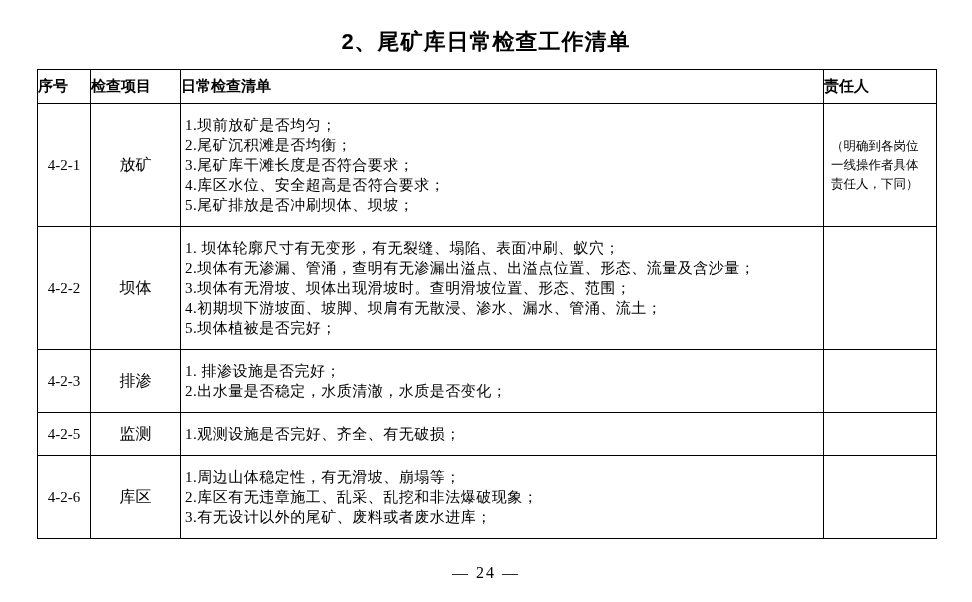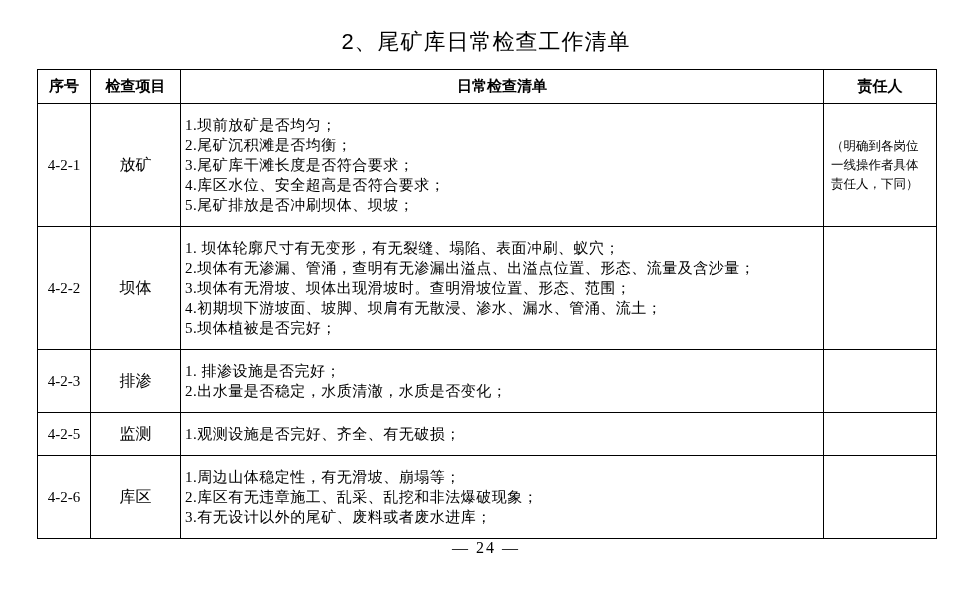--- a/index.html
+++ b/index.html
@@ -14,21 +14,21 @@
     width: 972px;
     height: 602px;
     background: #ffffff;
     overflow: hidden;
   }
   .doc-title {
     margin: 0;
     padding-top: 27px;
     text-align: center;
     font-family: "Liberation Sans", "DejaVu Sans", sans-serif;
-    font-weight: normal;
+    font-weight: bold;
     font-size: 22px;
     letter-spacing: 1px;
   }
   .doc-subtitle {
     margin: 0;
     padding-top: 11px;
     text-align: center;
     font-family: "Liberation Sans", "DejaVu Sans", sans-serif;
     font-weight: 500;
     font-size: 18px;
@@ -43,21 +43,21 @@
   }
   table.checklist td, table.checklist th {
     border: 1px solid #000000;
     vertical-align: middle;
     overflow: hidden;
   }
   th.hdr {
     font-family: "Liberation Sans", "DejaVu Sans", sans-serif;
     font-weight: bold;
     font-size: 15px;
-    text-align: center;
+    text-align: left;
     height: 33px;
     padding: 0;
   }
   td.cell-id {
     font-size: 15px;
     text-align: center;
     padding: 0;
   }
   td.cell-item {
     font-size: 16px;
@@ -80,21 +80,21 @@
     line-height: 19px;
     text-align: left;
   }
   tr.row-1 { height: 104px; }
   tr.row-2 { height: 104px; }
   tr.row-3 { height: 52px; margin-top: 11px; }
   tr.row-4 { height: 48px; }
   tr.row-5 { height: 18px; }
   tr.row-6 { height: 64px; }
   .page-footer {
-    margin-top: 0;
+    margin-top: 25px;
     text-align: center;
     font-size: 16px;
     letter-spacing: 2px;
   }
 </style>
 </head>
 <body>
 
 <div class="page">
 

